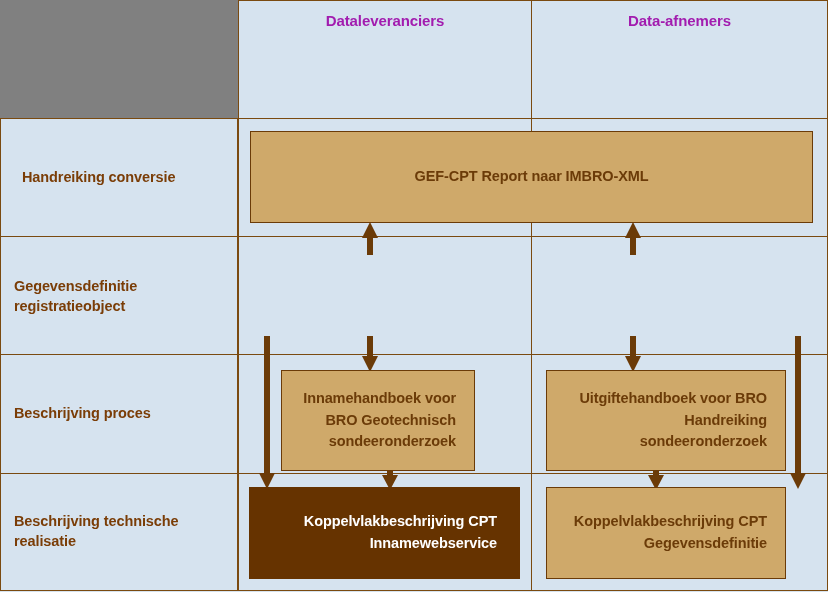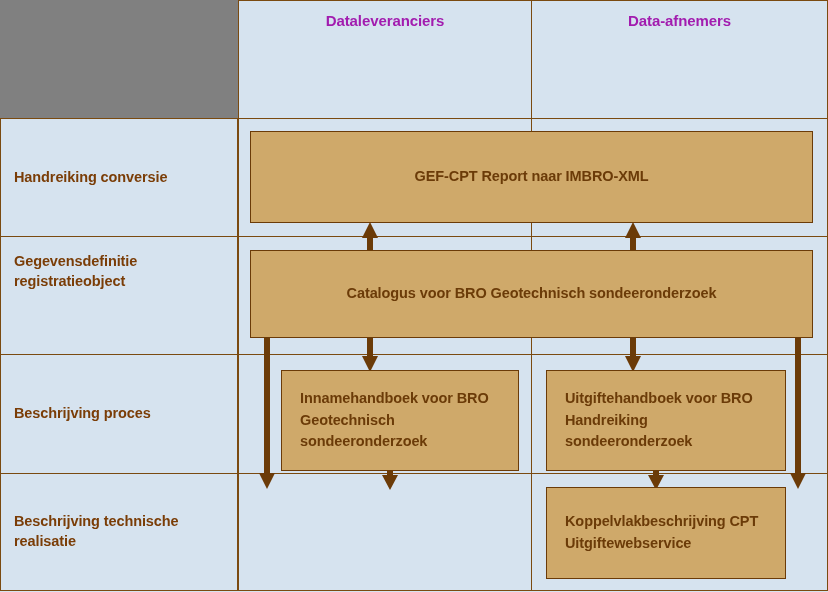--- a/index.html
+++ b/index.html
@@ -55,21 +55,21 @@
   }
   
   .box {
     position: absolute;
     box-sizing: border-box;
     background: #cfa96a;
     border: 1px solid #6b3b08;
     display: flex;
     align-items: center;
     justify-content: center;
-    text-align: left;
+    text-align: right;
     color: #6b3b08;
     font-size: 14.5px;
     font-weight: bold;
     line-height: 1.5;
     letter-spacing: -0.1px;
     z-index: 5;
   }
   .box.dark {
     background: #663300;
     border: 1px solid #663300;
@@ -108,24 +108,24 @@
   <div class="cell" style="left:238px; top:473px; width:294px; height:118px;"></div>
   <div class="cell" style="left:531px; top:473px; width:297px; height:118px;"></div>
 
   <div class="col-header" style="left:238px; top:0px; width:294px; height:119px;">
     <span>Dataleveranciers</span>
   </div>
   <div class="col-header" style="left:531px; top:0px; width:297px; height:119px;border-radius:27px;">
     <span>Data-afnemers</span>
   </div>
 
-  <div class="row-label" style="left:0px; top:118px; width:238px; height:119px;">
+  <div class="row-label" style="left:8px; top:118px; width:238px; height:119px;">
     <span>Handreiking conversie</span>
   </div>
-  <div class="row-label" style="left:0px; top:219px; width:238px; height:105px;">
+  <div class="row-label" style="left:0px; top:244px; width:238px; height:105px;">
     <span>Gegevensdefinitie registratieobject</span>
   </div>
   <div class="row-label" style="left:0px; top:354px; width:238px; height:120px;">
     <span>Beschrijving proces</span>
   </div>
   <div class="row-label" style="left:0px; top:473px; width:238px; height:118px;">
     <span>Beschrijving technische realisatie</span>
   </div>
 
   <div class="arrow" style="left:361px; top:222px; width:18px; height:33px;">
@@ -173,30 +173,30 @@
   <div class="arrow" style="left:647px; top:468px; width:18px; height:22px;">
     <svg width="18" height="22" viewBox="0 0 18 22">
       <path d="M6 0 L12 0 L12 7 L17 7 L9 22 L1 7 L6 7 Z" fill="#6b3b08"></path>
     </svg>
   </div>
 
   <div class="box" style="left:250px; top:131px; width:563px; height:92px;">
     <span>GEF-CPT Report naar IMBRO-XML</span>
   </div>
 
-  <div class="box" style="left:250px; top:250px; width:563px; height:88px;">
-    <span>Catalogus voor BRO Geotechnisch sondeeronderzoek</span>
-  </div>
-
-  <div class="box" style="left:281px; top:370px; width:238px; height:101px; padding:8px 18px;">
+
+  <div class="box" style="left:281px; top:370px; width:194px; height:101px; padding:8px 18px;">
     <span>Innamehandboek voor BRO Geotechnisch sondeeronderzoek</span>
   </div>
 
   <div class="box" style="left:546px; top:370px; width:240px; height:101px; padding:0 18px;">
     <span>Uitgiftehandboek voor BRO Handreiking sondeeronderzoek</span>
   </div>
 
+  <div class="box dark" style="left:249px; top:487px; width:271px; height:92px; padding:0 22px;">
+    <span>Koppelvlakbeschrijving CPT Innamewebservice</span>
+  </div>
 
   <div class="box" style="left:546px; top:487px; width:240px; height:92px; padding:0 18px;">
-    <span>Koppelvlakbeschrijving CPT Uitgiftewebservice</span>
+    <span>Koppelvlakbeschrijving CPT Gegevensdefinitie</span>
   </div>
 
 </div>
 
 </body></html>

